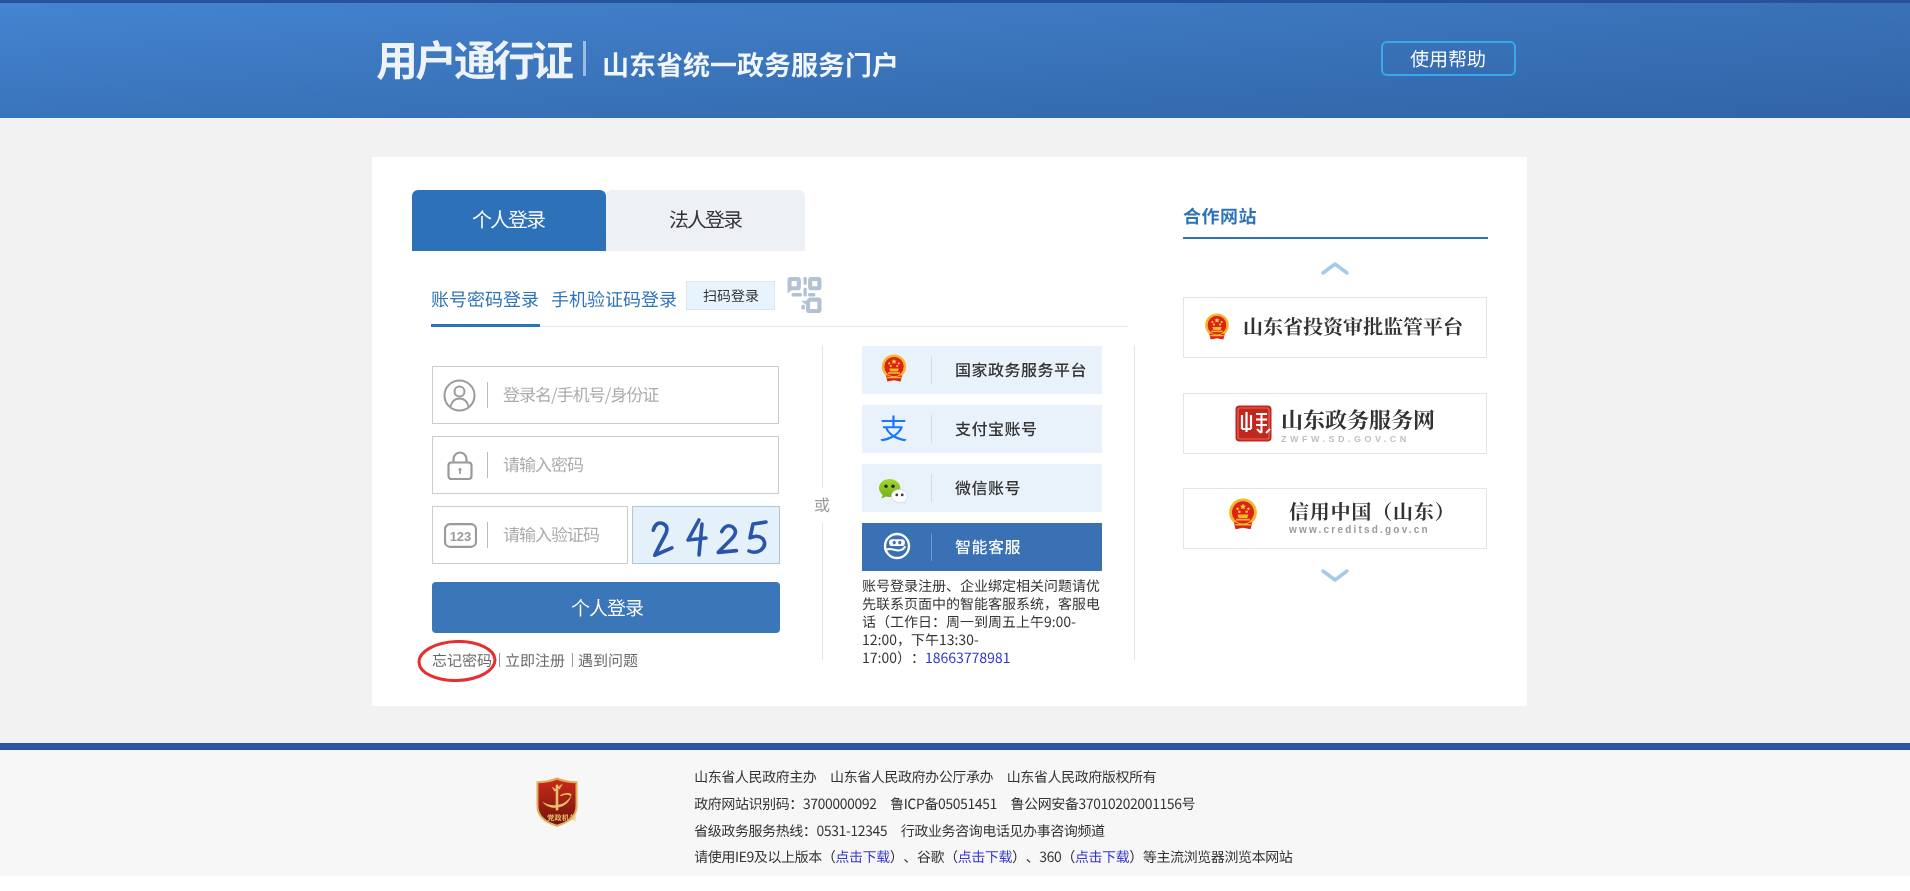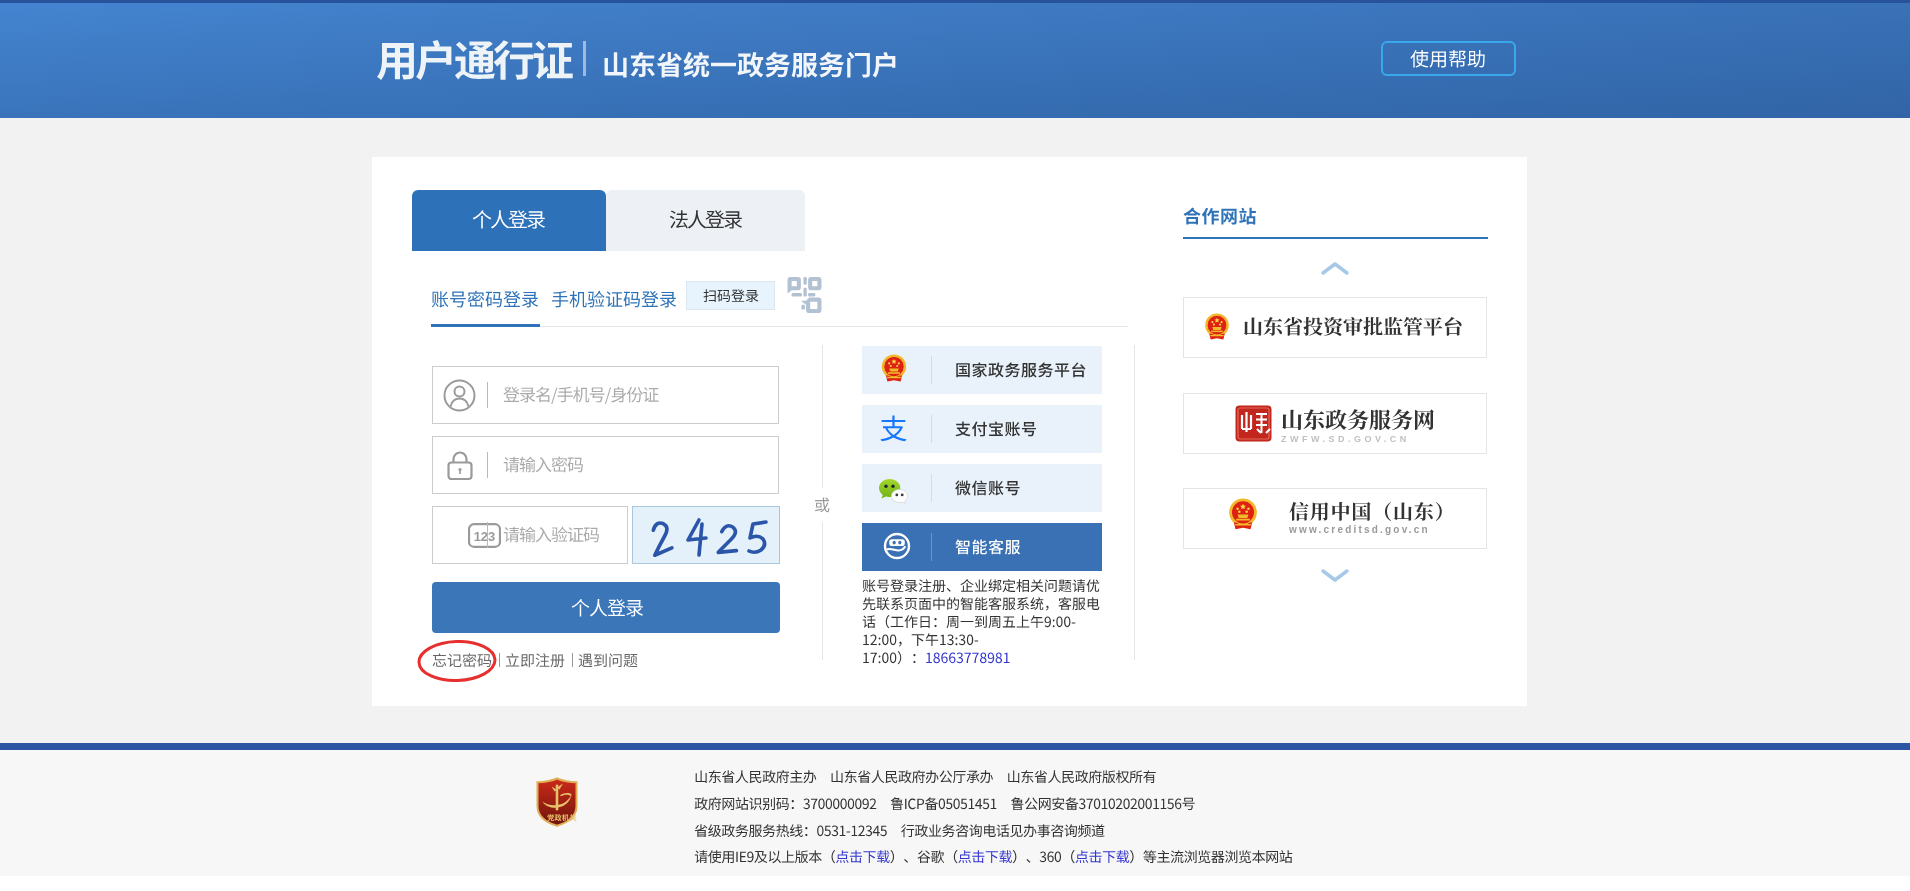--- a/index.html
+++ b/index.html
@@ -88,21 +88,21 @@
 <rect x="14.2" y="20.5" width="1.6" height="3.5" fill="#9a9a9a" stroke="none"></rect>
 </svg>
   </div>
 <div style="position:absolute;left:487px;top:452px;width:1px;height:26px;background:#b9b9b9"></div>
 <div style="position:absolute;left:503px;top:454px">
     <svg width="80.0" height="22.1" viewBox="0 -17 80.0 22.1" style="display:block;overflow:visible">
       <path d="M1.8 -13.1C2.7 -12.3 3.8 -11.2 4.4 -10.5L5.2 -11.4C4.7 -12.1 3.5 -13.1 2.6 -13.9ZM0.7 -8.9L0.7 -7.7L3.3 -7.7L3.3 -1.5C3.3 -0.7 2.8 -0.2 2.4 -0C2.7 0.2 3 0.7 3.1 1.1C3.4 0.7 3.8 0.3 6.7 -1.9C6.5 -2.1 6.3 -2.6 6.3 -3L4.5 -1.6L4.5 -8.9ZM8.4 -3.6L13.7 -3.6L13.7 -2.2L8.4 -2.2ZM8.4 -4.5L8.4 -5.8L13.7 -5.8L13.7 -4.5ZM10.4 -14.3L10.4 -13L6.5 -13L6.5 -12L10.4 -12L10.4 -10.9L6.9 -10.9L6.9 -9.9L10.4 -9.9L10.4 -8.8L6 -8.8L6 -7.8L16.3 -7.8L16.3 -8.8L11.7 -8.8L11.7 -9.9L15.3 -9.9L15.3 -10.9L11.7 -10.9L11.7 -12L15.8 -12L15.8 -13L11.7 -13L11.7 -14.3ZM7.2 -6.8L7.2 1.3L8.4 1.3L8.4 -1.3L13.7 -1.3L13.7 -0.1C13.7 0.1 13.7 0.2 13.4 0.2C13.2 0.2 12.4 0.2 11.5 0.2C11.7 0.5 11.8 1 11.9 1.3C13.1 1.3 13.9 1.3 14.3 1.1C14.8 0.9 15 0.6 15 -0.1L15 -6.8ZM28.5 -7.6L28.5 -1.4L29.5 -1.4L29.5 -7.6ZM30.6 -8.2L30.6 -0.1C30.6 0.1 30.6 0.2 30.4 0.2C30.2 0.2 29.5 0.2 28.7 0.2C28.9 0.5 29 0.9 29 1.2C30 1.2 30.7 1.2 31.1 1C31.6 0.8 31.7 0.5 31.7 -0.1L31.7 -8.2ZM17.2 -5.6C17.3 -5.7 17.8 -5.8 18.4 -5.8L19.7 -5.8L19.7 -3.5C18.6 -3.2 17.5 -3 16.7 -2.8L17 -1.6L19.7 -2.3L19.7 1.3L20.8 1.3L20.8 -2.6L22.3 -3L22.2 -4.1L20.8 -3.8L20.8 -5.8L22.2 -5.8L22.2 -7L20.8 -7L20.8 -9.6L19.7 -9.6L19.7 -7L18.2 -7C18.7 -8.2 19.1 -9.6 19.5 -11.1L22.2 -11.1L22.2 -12.2L19.7 -12.2C19.8 -12.9 19.9 -13.5 20 -14.1L18.8 -14.3C18.8 -13.6 18.7 -12.9 18.6 -12.2L16.8 -12.2L16.8 -11.1L18.3 -11.1C18 -9.7 17.7 -8.5 17.5 -8.1C17.3 -7.3 17.1 -6.8 16.8 -6.7C17 -6.4 17.1 -5.8 17.2 -5.6ZM27.2 -14.3C26.1 -12.5 24 -10.9 21.9 -9.9C22.2 -9.7 22.6 -9.3 22.7 -9C23.2 -9.2 23.7 -9.5 24.1 -9.8L24.1 -9L30.4 -9L30.4 -9.9C30.8 -9.6 31.3 -9.4 31.7 -9.1C31.9 -9.5 32.3 -9.9 32.6 -10.1C30.8 -10.9 29.2 -11.9 27.9 -13.3L28.2 -13.9ZM24.6 -10.1C25.6 -10.8 26.5 -11.6 27.2 -12.5C28.1 -11.5 29 -10.8 30 -10.1ZM26.4 -6.9L26.4 -5.6L24.1 -5.6L24.1 -6.9ZM23.1 -7.9L23.1 1.3L24.1 1.3L24.1 -2.2L26.4 -2.2L26.4 0C26.4 0.2 26.4 0.2 26.3 0.2C26.1 0.2 25.7 0.2 25.1 0.2C25.3 0.5 25.4 1 25.5 1.3C26.2 1.3 26.7 1.3 27.1 1.1C27.4 0.9 27.5 0.6 27.5 0L27.5 -7.9ZM24.1 -4.6L26.4 -4.6L26.4 -3.2L24.1 -3.2ZM37 -12.8C38.1 -12.1 39 -11.1 39.8 -10C38.6 -5.2 36.5 -1.8 32.7 0.2C33 0.5 33.6 1 33.9 1.2C37.3 -0.8 39.5 -3.9 40.8 -8.3C42.7 -4.9 43.9 -1 47.8 1.2C47.8 0.8 48.2 0.1 48.4 -0.3C42.7 -3.6 43.2 -10 37.8 -13.9ZM51.1 -9.4C50.6 -8.4 49.8 -7.1 48.8 -6.4L49.8 -5.7C50.8 -6.6 51.6 -7.9 52.1 -8.9ZM54 -10.7C55 -10.2 56.3 -9.4 56.9 -8.8L57.6 -9.6C57 -10.2 55.7 -11 54.6 -11.4ZM60.4 -8.7C61.5 -7.8 62.7 -6.4 63.3 -5.5L64.2 -6.2C63.7 -7.1 62.4 -8.4 61.3 -9.3ZM59.7 -10.8C58.4 -9.2 56.5 -7.9 54.3 -6.9L54.3 -9.7L53.1 -9.7L53.1 -6.4L53.1 -6.3C51.7 -5.7 50.2 -5.3 48.6 -4.9C48.9 -4.6 49.3 -4.1 49.4 -3.8C50.8 -4.2 52.1 -4.7 53.5 -5.2C53.8 -4.9 54.4 -4.8 55.4 -4.8C55.8 -4.8 58.6 -4.8 59 -4.8C60.5 -4.8 60.9 -5.3 61.1 -7.3C60.7 -7.4 60.3 -7.5 60 -7.7C59.9 -6.1 59.8 -5.8 58.9 -5.8C58.3 -5.8 55.9 -5.8 55.5 -5.8L54.8 -5.9C57.2 -7 59.3 -8.5 60.8 -10.3ZM50.7 -3.3L50.7 0.6L61.1 0.6L61.1 1.3L62.4 1.3L62.4 -3.5L61.1 -3.5L61.1 -0.6L57.1 -0.6L57.1 -4.2L55.8 -4.2L55.8 -0.6L52 -0.6L52 -3.3ZM55.5 -14.2C55.7 -13.8 55.8 -13.3 55.9 -12.8L49.3 -12.8L49.3 -9.5L50.6 -9.5L50.6 -11.7L62.4 -11.7L62.4 -9.5L63.7 -9.5L63.7 -12.8L57.3 -12.8C57.2 -13.3 56.9 -13.9 56.7 -14.5ZM71 -3.5L71 -2.3L77.5 -2.3L77.5 -3.5ZM72.3 -11.1C72.2 -9.4 72 -7.1 71.8 -5.7L72.1 -5.7L78.7 -5.7C78.3 -2 78 -0.5 77.5 -0C77.4 0.1 77.2 0.2 76.9 0.2C76.6 0.2 75.8 0.2 75 0.1C75.2 0.4 75.3 0.9 75.4 1.2C76.2 1.3 77 1.3 77.4 1.3C77.9 1.2 78.2 1.1 78.6 0.7C79.2 0.1 79.6 -1.7 79.9 -6.3C80 -6.4 80 -6.8 80 -6.8L77.9 -6.8C78.1 -8.9 78.4 -11.5 78.6 -13.2L77.7 -13.3L77.4 -13.3L71.5 -13.3L71.5 -12.1L77.2 -12.1C77.1 -10.6 76.9 -8.5 76.7 -6.8L73.1 -6.8C73.3 -8.1 73.5 -9.7 73.5 -11ZM64.9 -13.4L64.9 -12.2L66.9 -12.2C66.5 -9.6 65.7 -7.2 64.5 -5.6C64.7 -5.2 65 -4.5 65.1 -4.2C65.4 -4.6 65.7 -5.1 66 -5.6L66 0.6L67.1 0.6L67.1 -0.8L70.2 -0.8L70.2 -8.1L67.1 -8.1C67.5 -9.4 67.9 -10.8 68.2 -12.2L70.7 -12.2L70.7 -13.4ZM67.1 -7L69.1 -7L69.1 -1.9L67.1 -1.9Z" fill="#aaa"></path>
     </svg>
   </div>
 <div style="position:absolute;left:432px;top:506px;width:196px;height:58px;border:1px solid #ccc;box-sizing:border-box;background:#fff"></div>
-<div style="position:absolute;left:468px;top:523px">
+<div style="position:absolute;left:444px;top:523px">
     <svg width="33" height="25" viewBox="0 0 33 25" style="display:block">
 <path d="M6 1.2 h21 a5 5 0 0 1 5 5 v12.6 a5 5 0 0 1-5 5 h-21 a5 5 0 0 1-5-5 V6.2 a5 5 0 0 1 5-5 Z" fill="none" stroke="#9a9a9a" stroke-width="2.2"></path>
 <text x="16.5" y="17.5" text-anchor="middle" font-family="Liberation Sans,sans-serif" font-size="13" font-weight="bold" fill="#9a9a9a">123</text>
 </svg>
   </div>
 <div style="position:absolute;left:487px;top:522px;width:1px;height:26px;background:#b9b9b9"></div>
 <div style="position:absolute;left:503px;top:524px">
     <svg width="96.0" height="22.1" viewBox="0 -17 96.0 22.1" style="display:block;overflow:visible">
       <path d="M1.8 -13.1C2.7 -12.3 3.8 -11.2 4.4 -10.5L5.2 -11.4C4.7 -12.1 3.5 -13.1 2.6 -13.9ZM0.7 -8.9L0.7 -7.7L3.3 -7.7L3.3 -1.5C3.3 -0.7 2.8 -0.2 2.4 -0C2.7 0.2 3 0.7 3.1 1.1C3.4 0.7 3.8 0.3 6.7 -1.9C6.5 -2.1 6.3 -2.6 6.3 -3L4.5 -1.6L4.5 -8.9ZM8.4 -3.6L13.7 -3.6L13.7 -2.2L8.4 -2.2ZM8.4 -4.5L8.4 -5.8L13.7 -5.8L13.7 -4.5ZM10.4 -14.3L10.4 -13L6.5 -13L6.5 -12L10.4 -12L10.4 -10.9L6.9 -10.9L6.9 -9.9L10.4 -9.9L10.4 -8.8L6 -8.8L6 -7.8L16.3 -7.8L16.3 -8.8L11.7 -8.8L11.7 -9.9L15.3 -9.9L15.3 -10.9L11.7 -10.9L11.7 -12L15.8 -12L15.8 -13L11.7 -13L11.7 -14.3ZM7.2 -6.8L7.2 1.3L8.4 1.3L8.4 -1.3L13.7 -1.3L13.7 -0.1C13.7 0.1 13.7 0.2 13.4 0.2C13.2 0.2 12.4 0.2 11.5 0.2C11.7 0.5 11.8 1 11.9 1.3C13.1 1.3 13.9 1.3 14.3 1.1C14.8 0.9 15 0.6 15 -0.1L15 -6.8ZM28.5 -7.6L28.5 -1.4L29.5 -1.4L29.5 -7.6ZM30.6 -8.2L30.6 -0.1C30.6 0.1 30.6 0.2 30.4 0.2C30.2 0.2 29.5 0.2 28.7 0.2C28.9 0.5 29 0.9 29 1.2C30 1.2 30.7 1.2 31.1 1C31.6 0.8 31.7 0.5 31.7 -0.1L31.7 -8.2ZM17.2 -5.6C17.3 -5.7 17.8 -5.8 18.4 -5.8L19.7 -5.8L19.7 -3.5C18.6 -3.2 17.5 -3 16.7 -2.8L17 -1.6L19.7 -2.3L19.7 1.3L20.8 1.3L20.8 -2.6L22.3 -3L22.2 -4.1L20.8 -3.8L20.8 -5.8L22.2 -5.8L22.2 -7L20.8 -7L20.8 -9.6L19.7 -9.6L19.7 -7L18.2 -7C18.7 -8.2 19.1 -9.6 19.5 -11.1L22.2 -11.1L22.2 -12.2L19.7 -12.2C19.8 -12.9 19.9 -13.5 20 -14.1L18.8 -14.3C18.8 -13.6 18.7 -12.9 18.6 -12.2L16.8 -12.2L16.8 -11.1L18.3 -11.1C18 -9.7 17.7 -8.5 17.5 -8.1C17.3 -7.3 17.1 -6.8 16.8 -6.7C17 -6.4 17.1 -5.8 17.2 -5.6ZM27.2 -14.3C26.1 -12.5 24 -10.9 21.9 -9.9C22.2 -9.7 22.6 -9.3 22.7 -9C23.2 -9.2 23.7 -9.5 24.1 -9.8L24.1 -9L30.4 -9L30.4 -9.9C30.8 -9.6 31.3 -9.4 31.7 -9.1C31.9 -9.5 32.3 -9.9 32.6 -10.1C30.8 -10.9 29.2 -11.9 27.9 -13.3L28.2 -13.9ZM24.6 -10.1C25.6 -10.8 26.5 -11.6 27.2 -12.5C28.1 -11.5 29 -10.8 30 -10.1ZM26.4 -6.9L26.4 -5.6L24.1 -5.6L24.1 -6.9ZM23.1 -7.9L23.1 1.3L24.1 1.3L24.1 -2.2L26.4 -2.2L26.4 0C26.4 0.2 26.4 0.2 26.3 0.2C26.1 0.2 25.7 0.2 25.1 0.2C25.3 0.5 25.4 1 25.5 1.3C26.2 1.3 26.7 1.3 27.1 1.1C27.4 0.9 27.5 0.6 27.5 0L27.5 -7.9ZM24.1 -4.6L26.4 -4.6L26.4 -3.2L24.1 -3.2ZM37 -12.8C38.1 -12.1 39 -11.1 39.8 -10C38.6 -5.2 36.5 -1.8 32.7 0.2C33 0.5 33.6 1 33.9 1.2C37.3 -0.8 39.5 -3.9 40.8 -8.3C42.7 -4.9 43.9 -1 47.8 1.2C47.8 0.8 48.2 0.1 48.4 -0.3C42.7 -3.6 43.2 -10 37.8 -13.9ZM48.5 -2.5L48.8 -1.4C50.1 -1.8 51.6 -2.2 53.2 -2.7L53 -3.7C51.4 -3.2 49.7 -2.8 48.5 -2.5ZM57.1 -9L57.1 -7.9L62.1 -7.9L62.1 -9ZM55.9 -6.2C56.4 -4.9 56.9 -3.2 57 -2.1L58.1 -2.3C57.9 -3.5 57.4 -5.1 56.9 -6.4ZM58.9 -6.6C59.2 -5.3 59.5 -3.6 59.6 -2.5L60.7 -2.7C60.6 -3.8 60.3 -5.4 59.9 -6.7ZM49.8 -11.2C49.7 -9.3 49.5 -6.8 49.3 -5.3L53.8 -5.3C53.6 -1.8 53.4 -0.4 53 -0C52.9 0.1 52.7 0.2 52.4 0.2C52.1 0.2 51.3 0.2 50.5 0.1C50.7 0.4 50.8 0.8 50.8 1.1C51.6 1.2 52.4 1.2 52.8 1.2C53.4 1.1 53.7 1 54 0.7C54.5 0.1 54.7 -1.5 55 -5.8C55 -6 55 -6.3 55 -6.3L53.9 -6.3L53.7 -6.3C53.9 -8.2 54.2 -11.2 54.3 -13.5L49.1 -13.5L49.1 -12.4L53.2 -12.4C53 -10.4 52.8 -8 52.6 -6.3L50.5 -6.3C50.7 -7.8 50.8 -9.6 50.9 -11.1ZM59.3 -14.4C58.3 -12 56.4 -9.9 54.4 -8.6C54.6 -8.4 55 -7.9 55.1 -7.6C56.7 -8.7 58.3 -10.3 59.5 -12.2C60.6 -10.6 62.4 -8.8 63.9 -7.7C64 -8 64.3 -8.6 64.6 -8.8C63 -9.9 61.1 -11.7 60.1 -13.3L60.4 -14ZM55.4 -0.6L55.4 0.5L64.1 0.5L64.1 -0.6L61.5 -0.6C62.3 -2.2 63.2 -4.4 63.9 -6.2L62.8 -6.5C62.2 -4.7 61.2 -2.2 60.4 -0.6ZM65.7 -13.1C66.7 -12.3 67.8 -11.2 68.4 -10.5L69.3 -11.3C68.7 -12 67.5 -13.1 66.6 -13.8ZM70 -0.5L70 0.7L80.4 0.7L80.4 -0.5L76.3 -0.5L76.3 -6.1L79.7 -6.1L79.7 -7.3L76.3 -7.3L76.3 -11.8L80 -11.8L80 -13L70.6 -13L70.6 -11.8L75 -11.8L75 -0.5L72.7 -0.5L72.7 -8.7L71.4 -8.7L71.4 -0.5ZM64.8 -8.9L64.8 -7.7L67.2 -7.7L67.2 -1.8C67.2 -0.9 66.6 -0.3 66.3 0C66.5 0.2 66.9 0.6 67.1 0.9C67.3 0.5 67.8 0.2 70.7 -2.1C70.5 -2.4 70.3 -2.9 70.2 -3.2L68.5 -1.9L68.5 -8.9ZM87 -3.5L87 -2.3L93.5 -2.3L93.5 -3.5ZM88.3 -11.1C88.2 -9.4 88 -7.1 87.8 -5.7L88.1 -5.7L94.7 -5.7C94.3 -2 94 -0.5 93.5 -0C93.4 0.1 93.2 0.2 92.9 0.2C92.6 0.2 91.8 0.2 91 0.1C91.2 0.4 91.3 0.9 91.4 1.2C92.2 1.3 93 1.3 93.4 1.3C93.9 1.2 94.2 1.1 94.6 0.7C95.2 0.1 95.6 -1.7 95.9 -6.3C96 -6.4 96 -6.8 96 -6.8L93.9 -6.8C94.1 -8.9 94.4 -11.5 94.6 -13.2L93.7 -13.3L93.4 -13.3L87.5 -13.3L87.5 -12.1L93.2 -12.1C93.1 -10.6 92.9 -8.5 92.7 -6.8L89.1 -6.8C89.3 -8.1 89.5 -9.7 89.5 -11ZM80.9 -13.4L80.9 -12.2L82.9 -12.2C82.5 -9.6 81.7 -7.2 80.5 -5.6C80.7 -5.2 81 -4.5 81.1 -4.2C81.4 -4.6 81.7 -5.1 82 -5.6L82 0.6L83.1 0.6L83.1 -0.8L86.2 -0.8L86.2 -8.1L83.1 -8.1C83.5 -9.4 83.9 -10.8 84.2 -12.2L86.7 -12.2L86.7 -13.4ZM83.1 -7L85.1 -7L85.1 -1.9L83.1 -1.9Z" fill="#aaa"></path>
     </svg>

